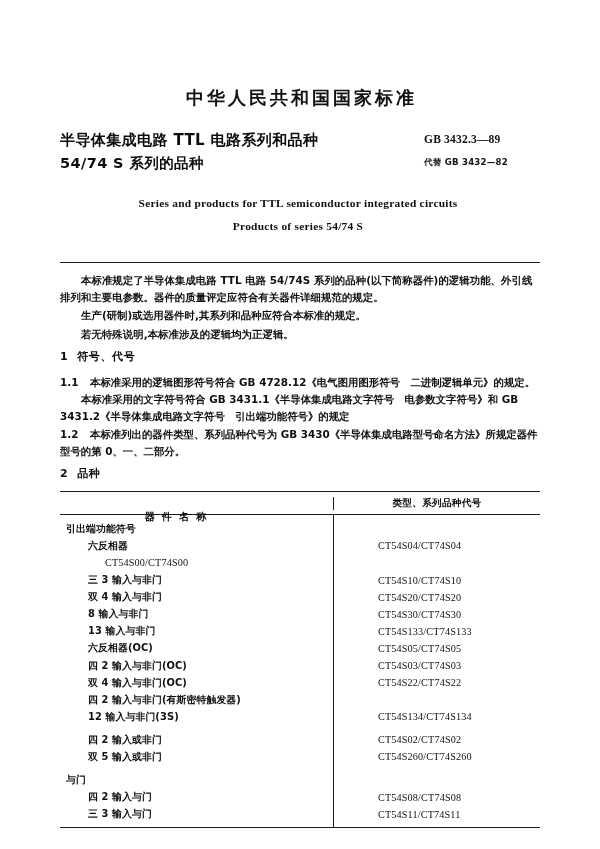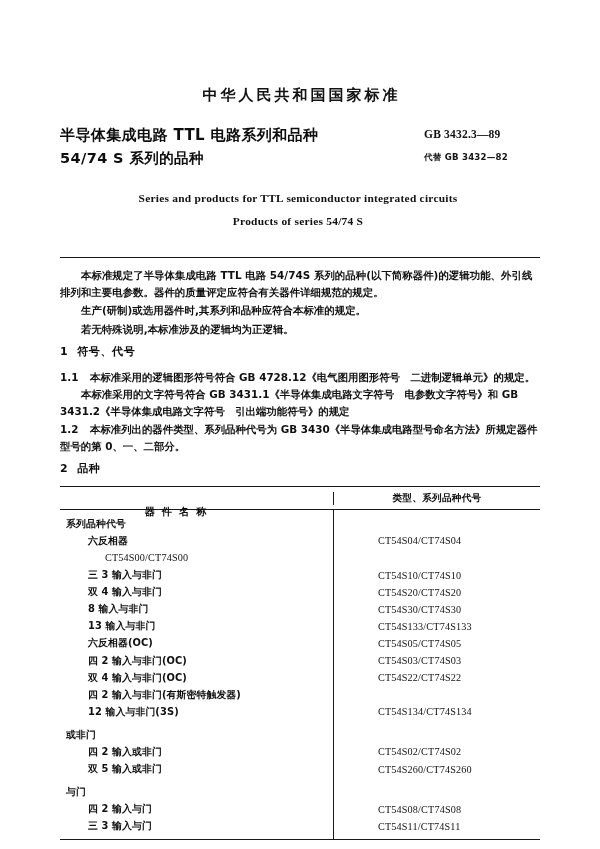--- a/index.html
+++ b/index.html
@@ -27,21 +27,21 @@
   }
 
   
   .masthead {
     text-align: center;
     padding-top: 86px;
   }
   .national-title {
     font-family: Liberation Mono, monospace;
     font-weight: bold;
-    font-size: 15px;
+    font-size: 18px;
     letter-spacing: 3.0px;
     text-indent: 3.0px;
     color: #121212;
   }
 
   .title-block {
     position: relative;
     margin-top: 19px;
   }
   .main-title-1, .main-title-2 {
@@ -277,21 +277,21 @@
   </h2>
 
   <div class="tbl tbl-top">
     <div class="tbl-head">
       <div class="c1">器件名称</div>
       <div class="c2">类型、系列品种代号</div>
     </div>
     <div class="tbl-body" id="table-body">
       <div class="tbl-divider"></div>
     <div class="row">
-          <div class="name">系列品种代号</div>
+          <div class="name">引出端功能符号</div>
           <div class="code"></div>
         </div>
         <div class="row indent">
           <div class="name">六反相器</div>
           <div class="code">CT54S04/CT74S04</div>
         </div>
         <div class="row indent">
           <div class="code">CT54S00/CT74S00</div>
         </div>
         <div class="row indent">
@@ -323,24 +323,20 @@
           <div class="code">CT54S22/CT74S22</div>
         </div>
         <div class="row indent">
           <div class="name">四 2 输入与非门(有斯密特触发器)</div>
         </div>
         <div class="row indent">
           <div class="name">12 输入与非门(3S)</div>
           <div class="code">CT54S134/CT74S134</div>
         </div>
         <div class="row spacer"></div>
-        <div class="row">
-          <div class="name">或非门</div>
-          <div class="code"></div>
-        </div>
         <div class="row indent">
           <div class="name">四 2 输入或非门</div>
           <div class="code">CT54S02/CT74S02</div>
         </div>
         <div class="row indent">
           <div class="name">双 5 输入或非门</div>
           <div class="code">CT54S260/CT74S260</div>
         </div>
         <div class="row spacer"></div>
         <div class="row">

